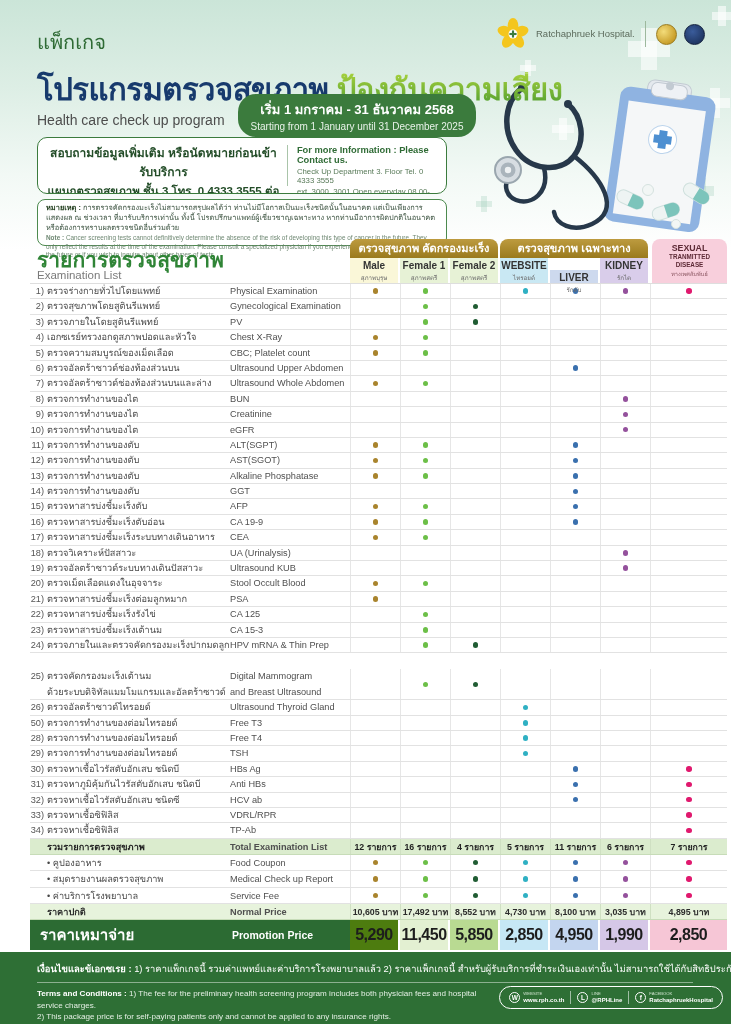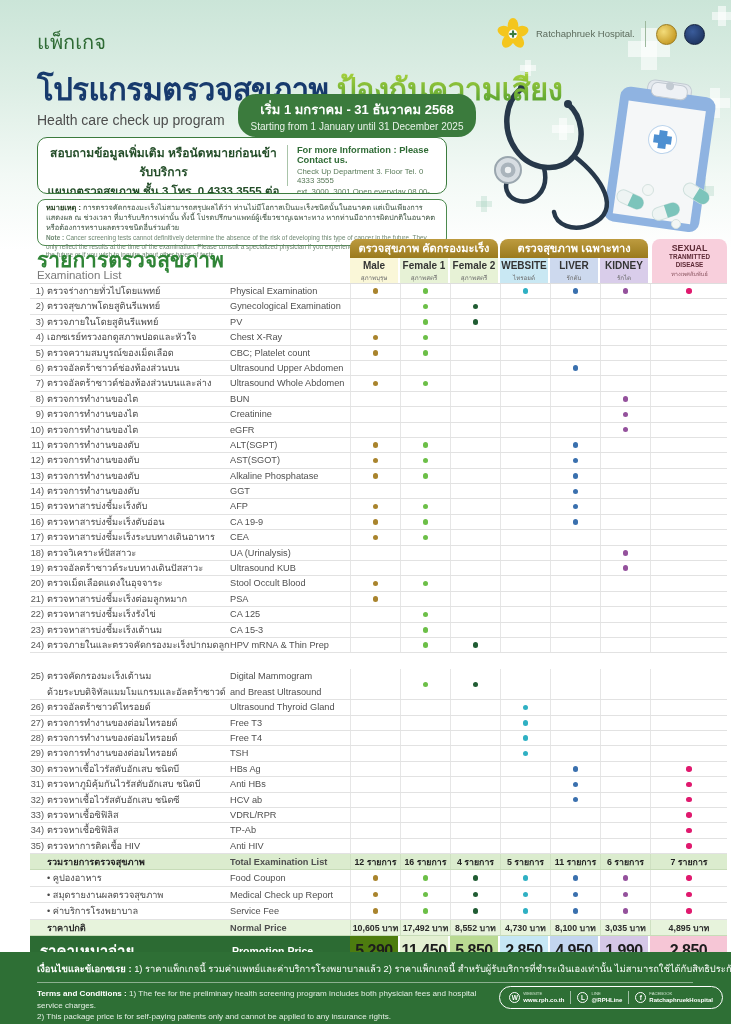--- a/index.html
+++ b/index.html
@@ -256,21 +256,21 @@
             <div class="hsub">สุภาพสตรี</div>
           </div>
           <div class="hcell" style="background: rgb(231, 242, 214);">
             <div class="hname">Female 2</div>
             <div class="hsub">สุภาพสตรี</div>
           </div>
           <div class="hcell" style="background: rgb(201, 232, 243);">
             <div class="hname">WEBSITE</div>
             <div class="hsub">ไทรอยด์</div>
           </div>
-          <div class="hcell" style="background: rgb(205, 217, 238);">
+          <div class="hcell" style="background: rgb(205, 217, 238); margin-top: 12px;">
             <div class="hname">LIVER</div>
             <div class="hsub">รักตับ</div>
           </div>
           <div class="hcell" style="background: rgb(217, 205, 234);">
             <div class="hname">KIDNEY</div>
             <div class="hsub">รักไต</div>
           </div>
         </div>
       <div class="stdhead">
         <div class="std1">SEXUAL</div>
@@ -844,21 +844,21 @@
             <div class="dcell"></div>
             <div class="dcell">
               <span class="dot" style="background: rgb(47, 176, 195);"></span>
             </div>
             <div class="dcell"></div>
             <div class="dcell"></div>
             <div class="dcell std"></div>
           </div>
         </div>
         <div class="trow ">
-          <div class="c-num">27)</div>
+          <div class="c-num">50)</div>
           <div class="c-th">
             <div>ตรวจการทำงานของต่อมไทรอยด์</div>
           </div>
           <div class="c-en">
             <div>Free T3</div>
           </div>
           <div class="dots">
             <div class="dcell"></div>
             <div class="dcell"></div>
             <div class="dcell"></div>
@@ -996,40 +996,20 @@
             </div>
           </div>
         </div>
         <div class="trow ">
           <div class="c-num">34)</div>
           <div class="c-th">
             <div>ตรวจหาเชื้อซิฟิลิส</div>
           </div>
           <div class="c-en">
             <div>TP-Ab</div>
-          </div>
-          <div class="dots">
-            <div class="dcell"></div>
-            <div class="dcell"></div>
-            <div class="dcell"></div>
-            <div class="dcell"></div>
-            <div class="dcell"></div>
-            <div class="dcell"></div>
-            <div class="dcell std">
-              <span class="dot" style="background: rgb(224, 25, 110);"></span>
-            </div>
-          </div>
-        </div>
-        <div class="trow ">
-          <div class="c-num">35)</div>
-          <div class="c-th">
-            <div>ตรวจหาการติดเชื้อ HIV</div>
-          </div>
-          <div class="c-en">
-            <div>Anti HIV</div>
           </div>
           <div class="dots">
             <div class="dcell"></div>
             <div class="dcell"></div>
             <div class="dcell"></div>
             <div class="dcell"></div>
             <div class="dcell"></div>
             <div class="dcell"></div>
             <div class="dcell std">
               <span class="dot" style="background: rgb(224, 25, 110);"></span>

